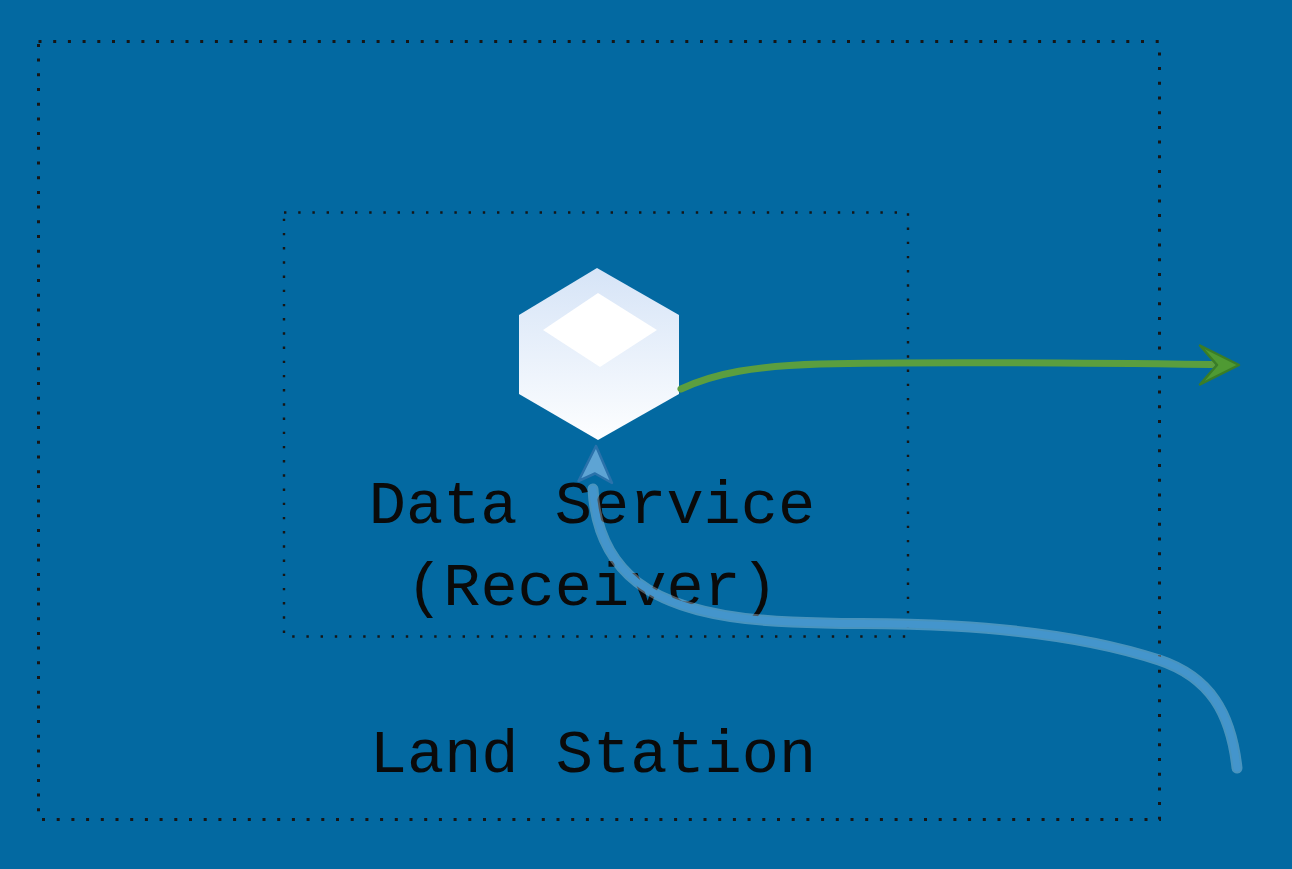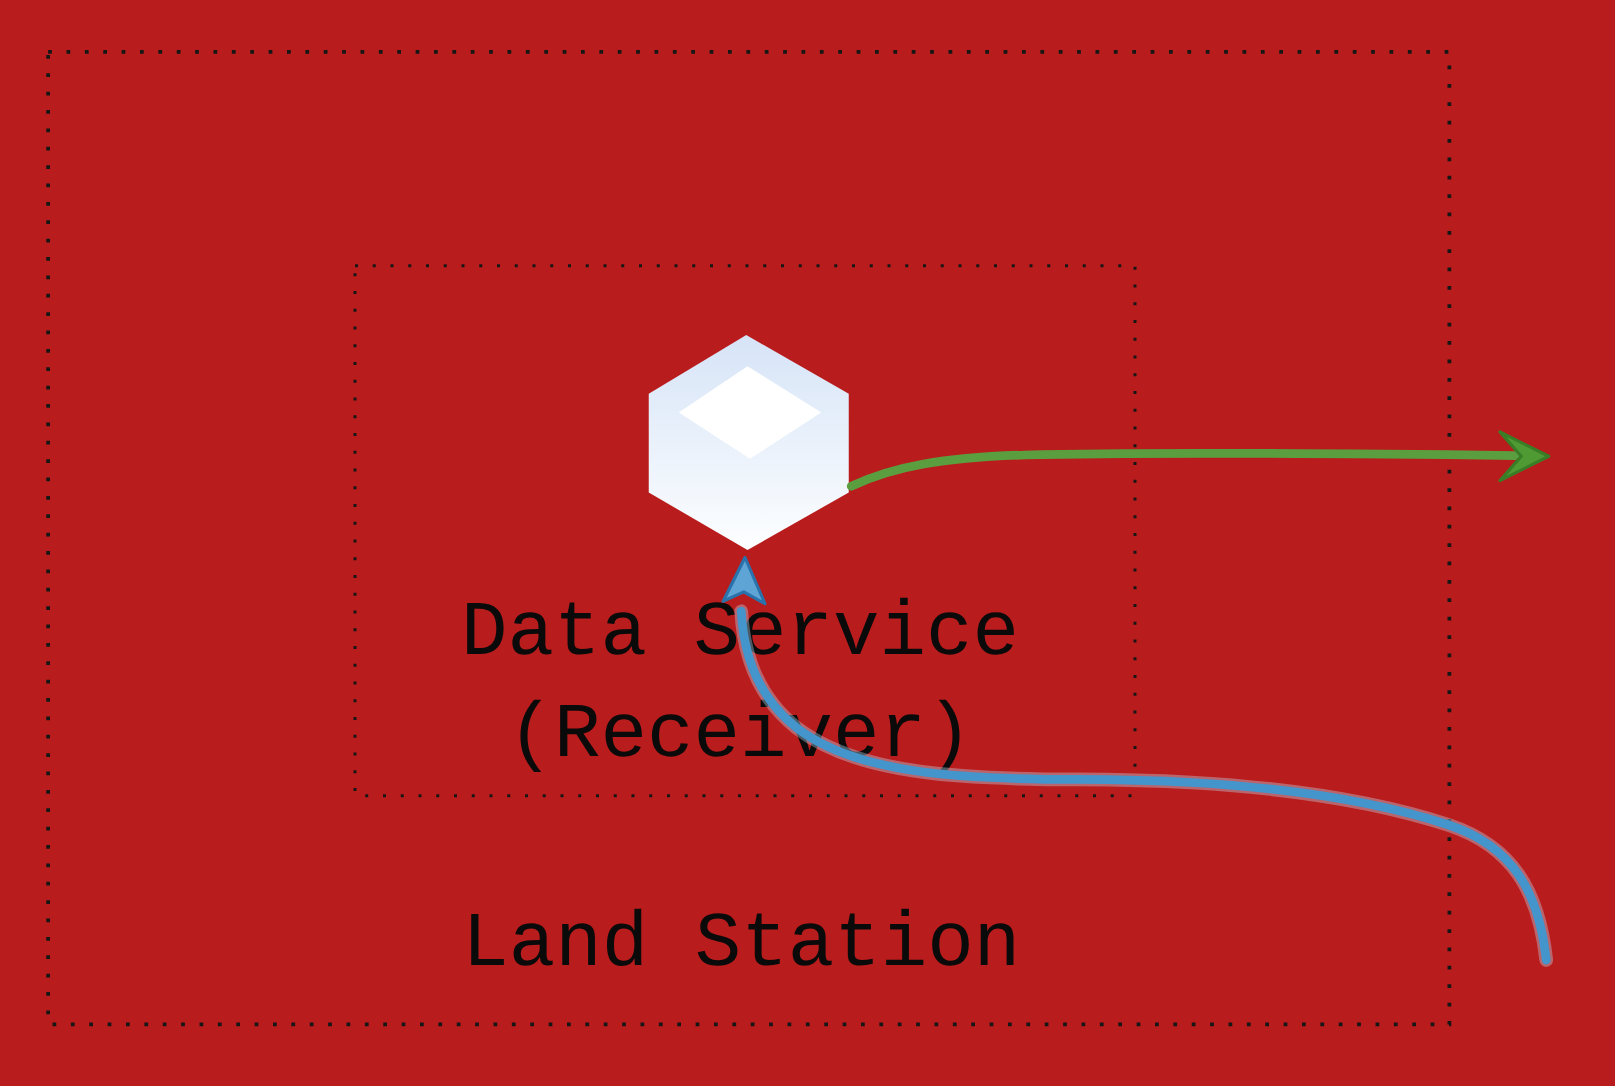--- a/index.html
+++ b/index.html
@@ -4,21 +4,21 @@
 <style>
   html, body {
     margin: 0;
     padding: 0;
     background: #ffffff;
   }
   .stage {
     position: relative;
     width: 1292px;
     height: 869px;
-    background: #b91c1c;
+    background: #0369a1;
     overflow: hidden;
   }
   .stage svg { display: block; }
   .dia-text {
     font-family: "Liberation Mono", "DejaVu Sans Mono", monospace;
     font-size: 62px;
     font-weight: 400;
   }
 </style>
 </head>

